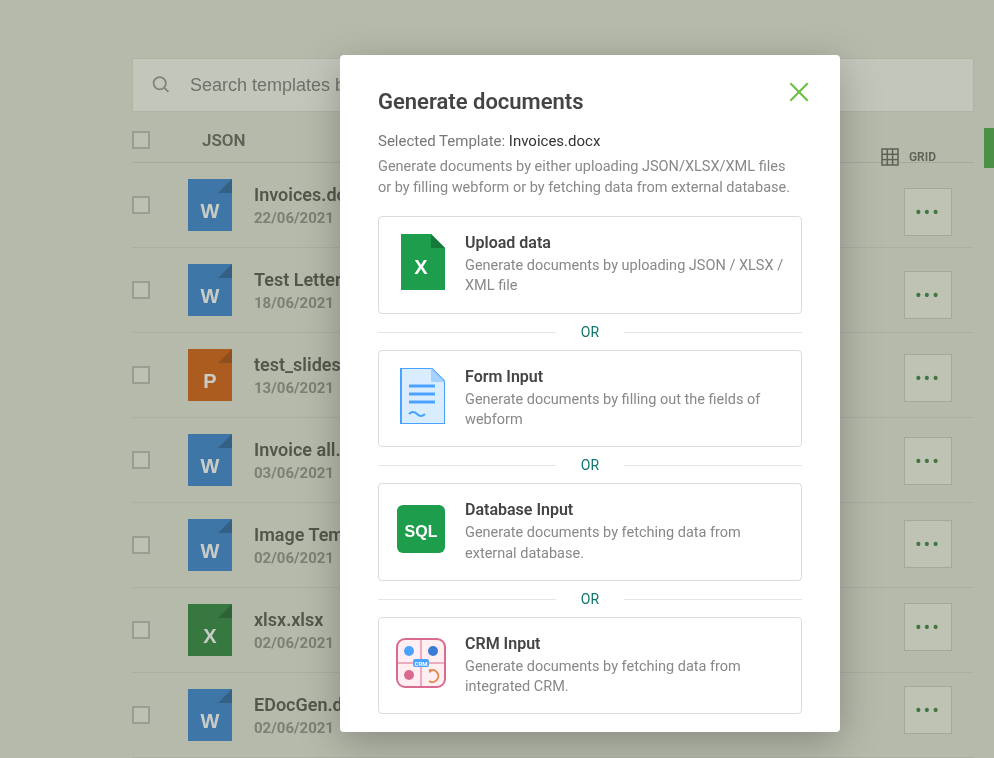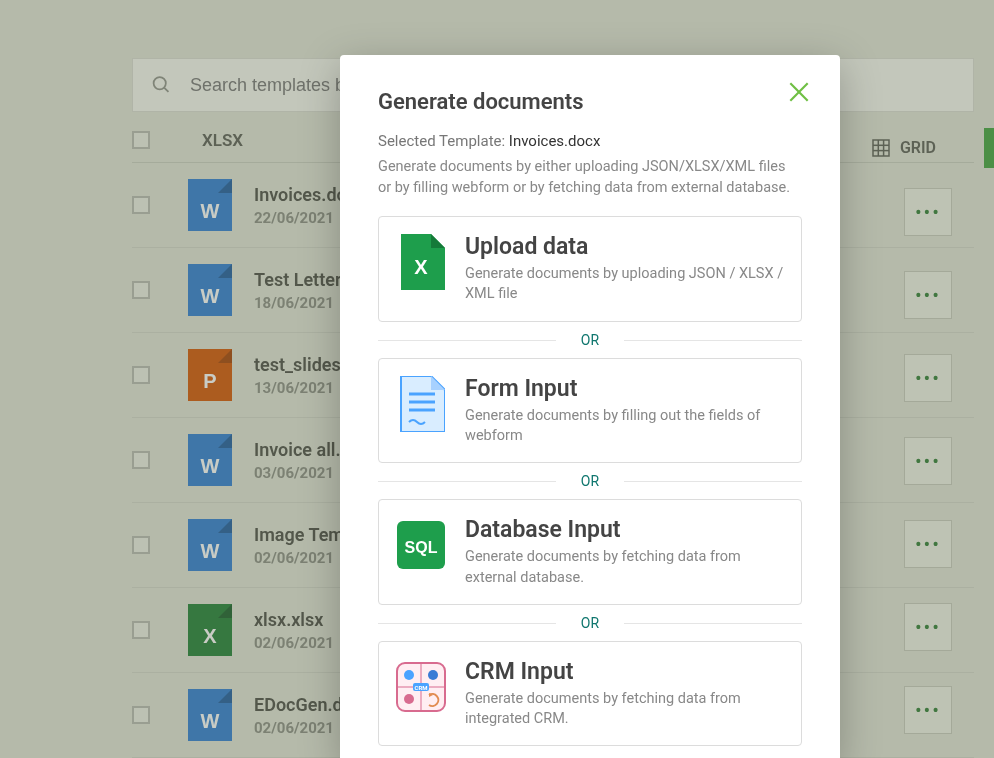--- a/index.html
+++ b/index.html
@@ -96,28 +96,28 @@
   .word .fold { border-color: transparent transparent #1b5a9f transparent; }
   .ppt  .paper { background: #d35400; }
   .ppt  .fold { border-color: transparent transparent #a53f00 transparent; }
   .xls  .paper { background: #1e7e34; }
   .xls  .fold { border-color: transparent transparent #155d27 transparent; }
   .meta { display: flex; flex-direction: column; }
   .fname { font-size: 18px; font-weight: 600; color: #4a4c44; margin-bottom: 4px; }
   .fdate { font-size: 15px; color: #898c82; font-weight: bold; }
   .grid-btn {
     position: absolute;
-    top: 138px;
+    top: 148px;
     right: 58px;
     display: flex;
     align-items: center;
     gap: 10px;
     color: #5a5c54;
     font-weight: 600;
-    font-size: 16px;
+    font-size: 12px;
   }
   .actions-col {
     position: absolute;
     right: 42px;
     top: 188px;
     display: flex;
     flex-direction: column;
     gap: 35px;
   }
   .dots-btn {
@@ -178,21 +178,21 @@
     display: flex;
     gap: 18px;
     cursor: pointer;
   }
   .opt-icon {
     width: 52px; height: 58px;
     flex-shrink: 0;
     display:flex; align-items:center; justify-content:center;
   }
   .opt-body .otitle {
-    font-size: 23px;
+    font-size: 16px;
     font-weight: 600;
     color: #444;
     margin-bottom: 4px;
   }
   .opt-body .odesc {
     font-size: 14.5px;
     color: #888;
     line-height: 1.4;
   }
   .or {
@@ -219,21 +219,21 @@
   <div class="search-bar">
     <svg viewBox="0 0 24 24">
         <circle cx="10" cy="10" r="7"></circle>
         <line x1="20" y1="20" x2="15" y2="15"></line>
       </svg>
     <input type="text" placeholder="Search templates by Name" style="">
   </div>
 
   <div class="table-head">
     <div class="checkbox"></div>
-    <div class="th-name">XLSX</div>
+    <div class="th-name">JSON</div>
   </div>
 
   <div id="rows">
       <div class="row">
     <div class="checkbox"></div>
     <div class="file-icon word">
       <div class="paper"></div>
           <div class="fold"></div>
           <div class="letter">W</div>
     </div>

